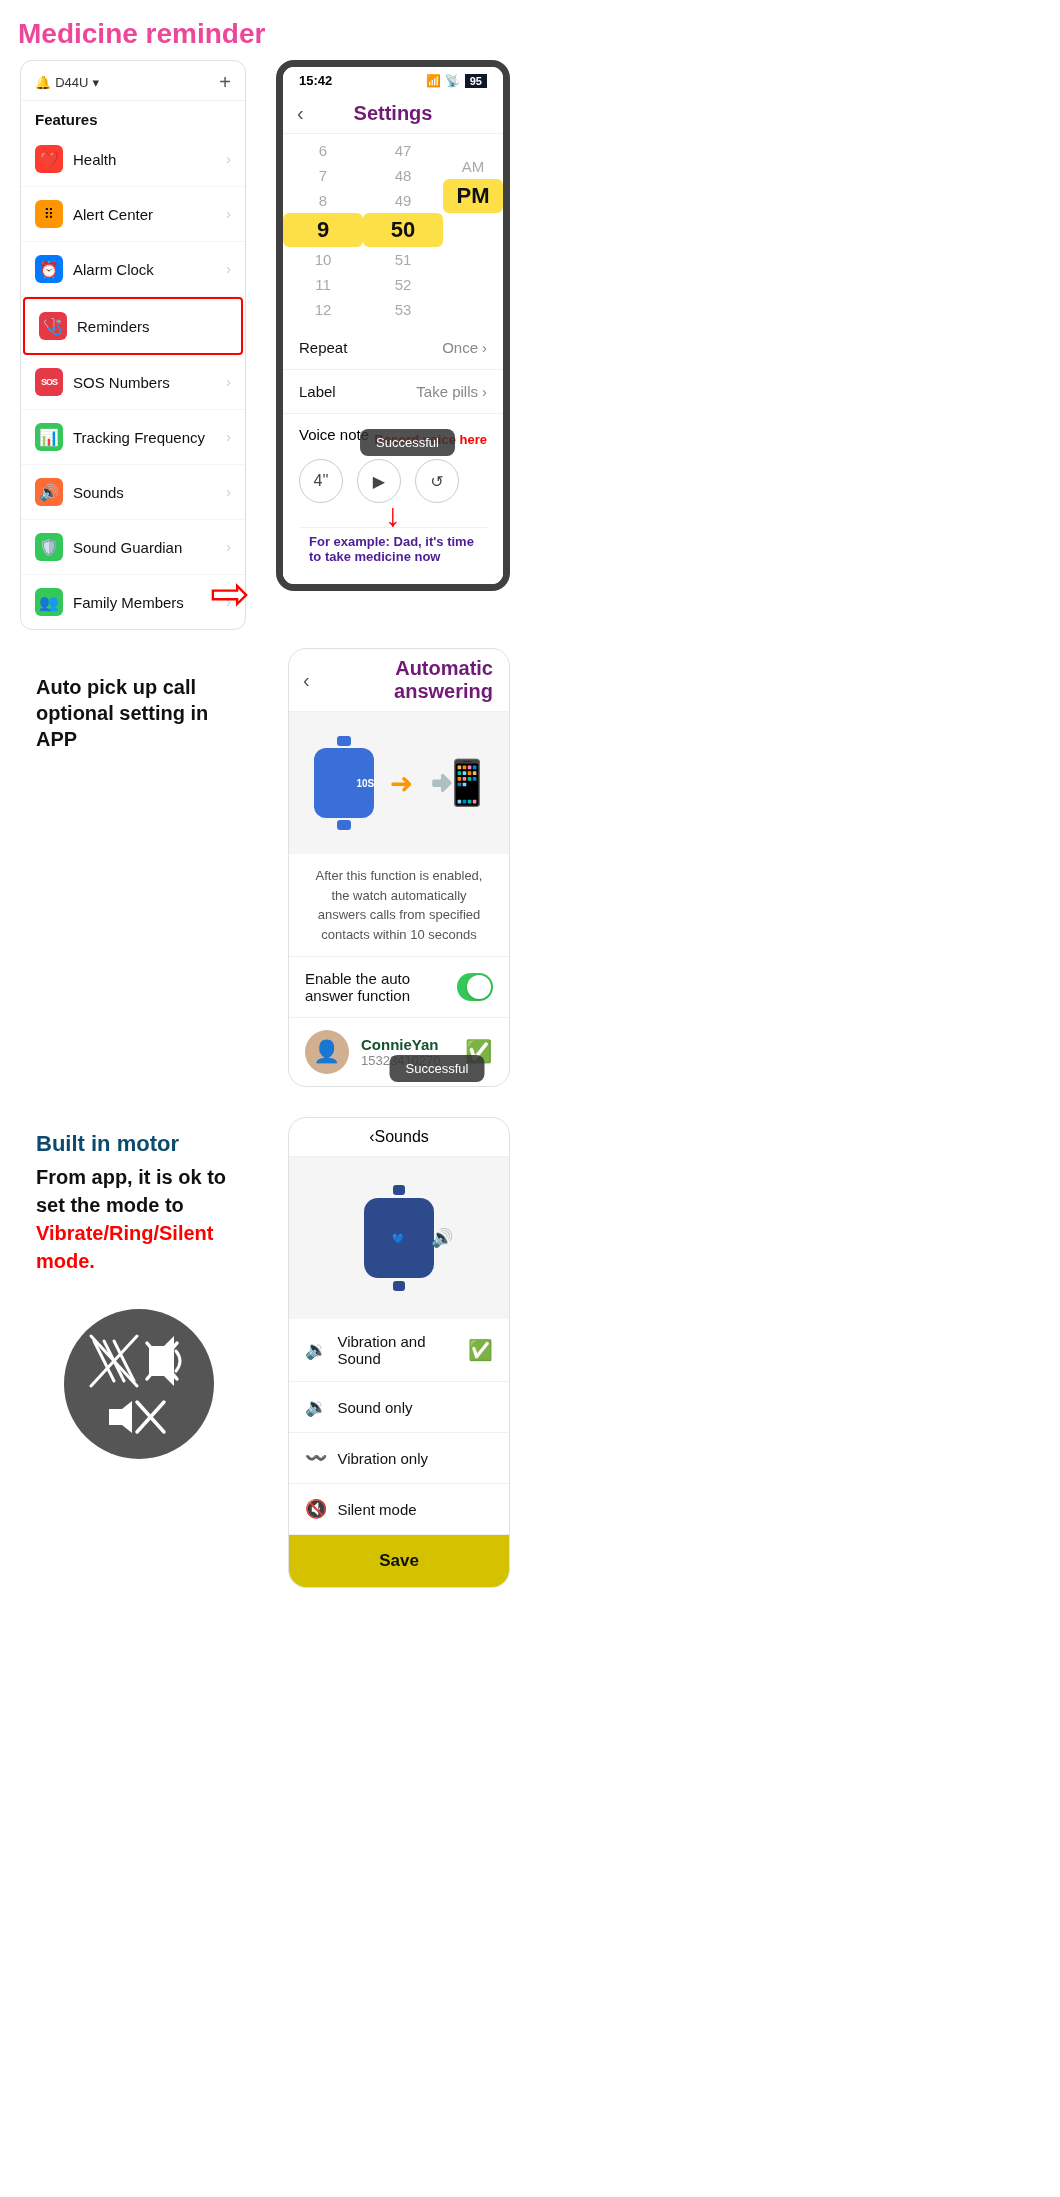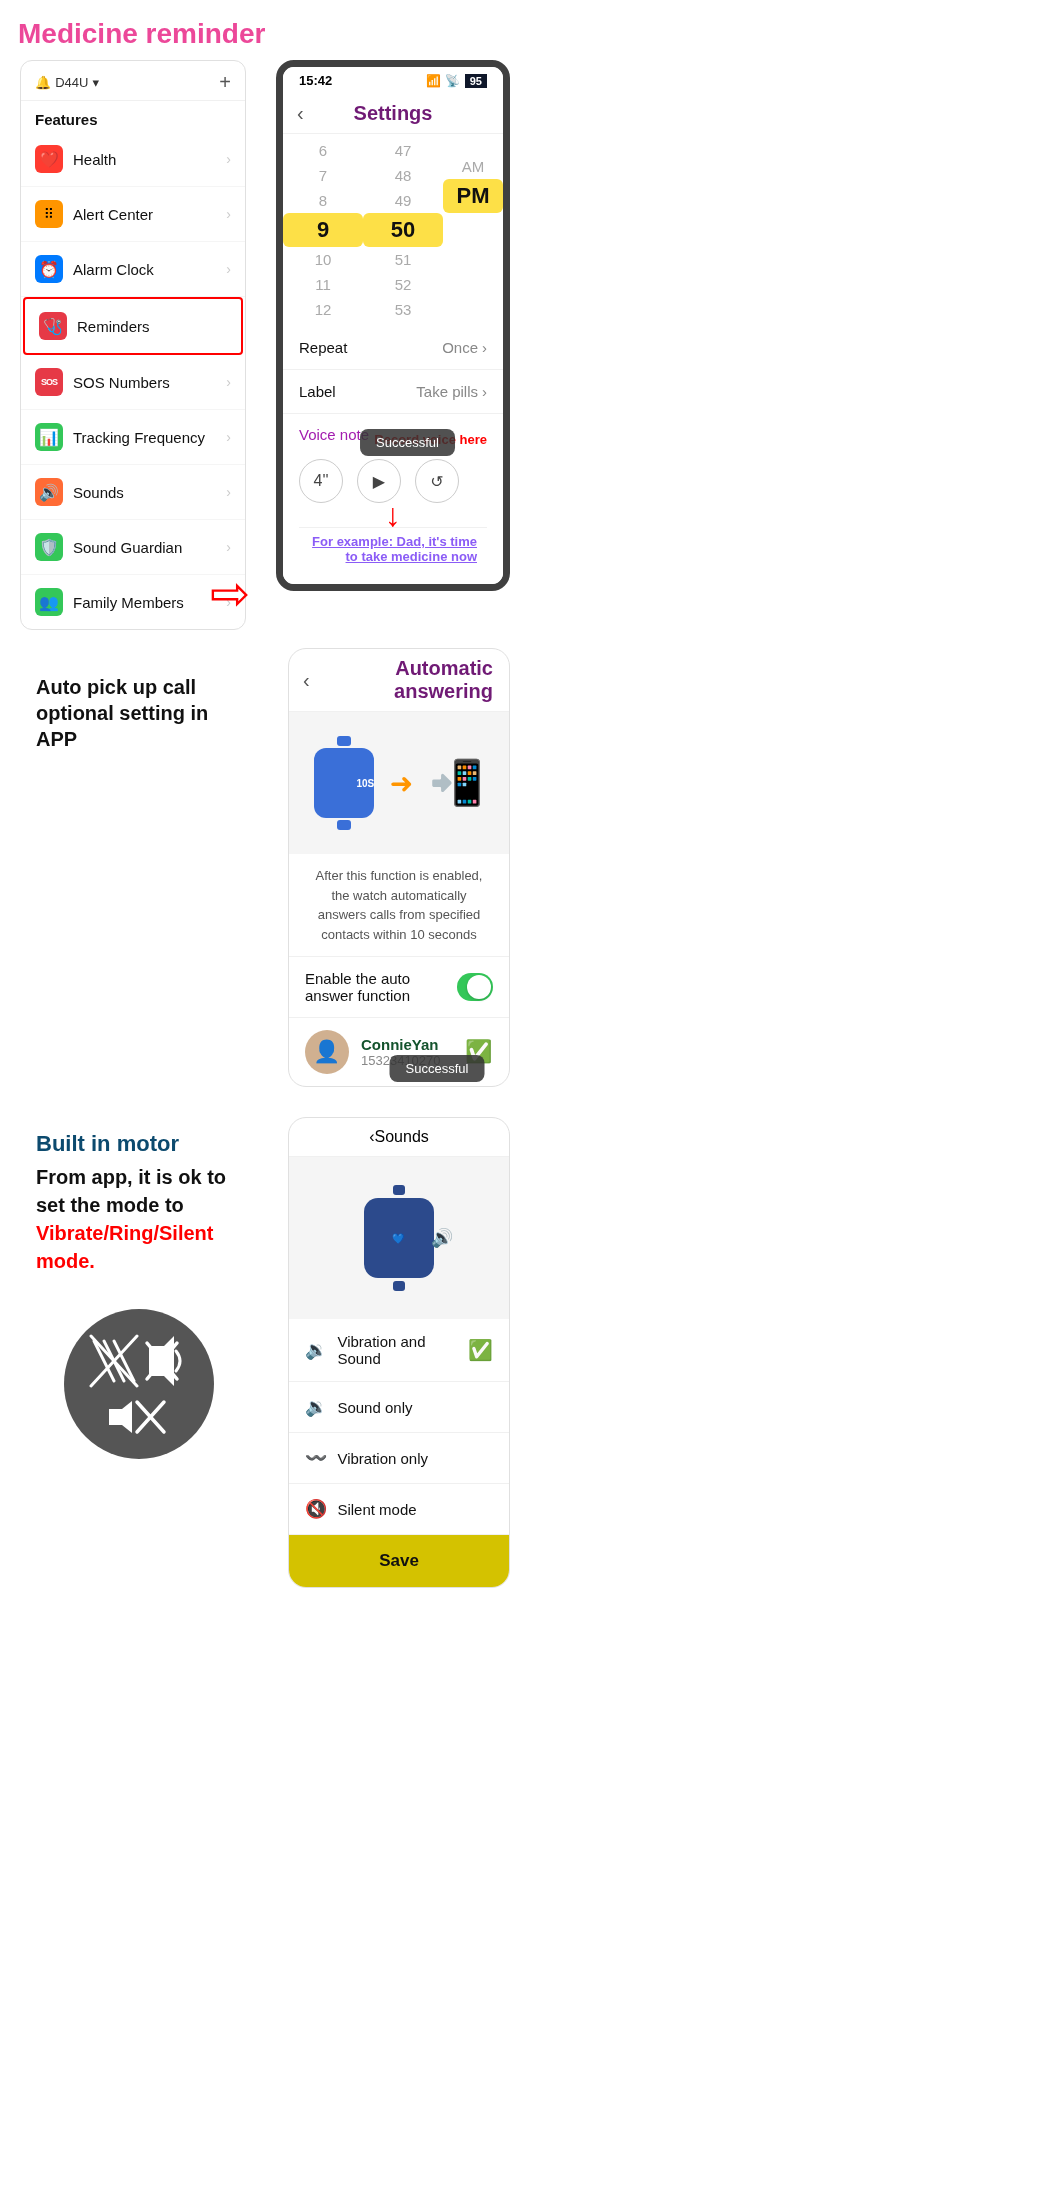--- a/index.html
+++ b/index.html
@@ -201,21 +201,21 @@
       gap: 4px;
     }
 
     
     .voice-note-area {
       padding: 12px 16px;
       background: #fff;
       position: relative;
     }
 
-    .voice-note-label { font-size: 15px; color: #a21caf; margin-bottom: 10px; }
+    .voice-note-label { font-size: 15px; color: #000000; margin-bottom: 10px; }
 
     .voice-controls {
       display: flex;
       align-items: center;
       gap: 14px;
       position: relative;
     }
 
     .voice-btn {
       width: 44px;
@@ -240,27 +240,26 @@
       border-radius: 8px;
       font-size: 13px;
       position: absolute;
       top: -30px;
       left: 50%;
       transform: translateX(-20%);
       white-space: nowrap;
     }
 
     .example-label {
-      color: #8b5cf6;
+      color: #4c1d95;
       font-size: 13px;
       font-weight: 700;
-      text-align: right;
+      text-align: left;
       padding: 6px 10px 8px 10px;
       border-top: 1px solid #f0f0f0;
-      text-decoration: underline;
     }
 
     
     .two-col {
       display: flex;
       gap: 10px;
       padding: 0 10px;
       margin-bottom: 10px;
     }
 

